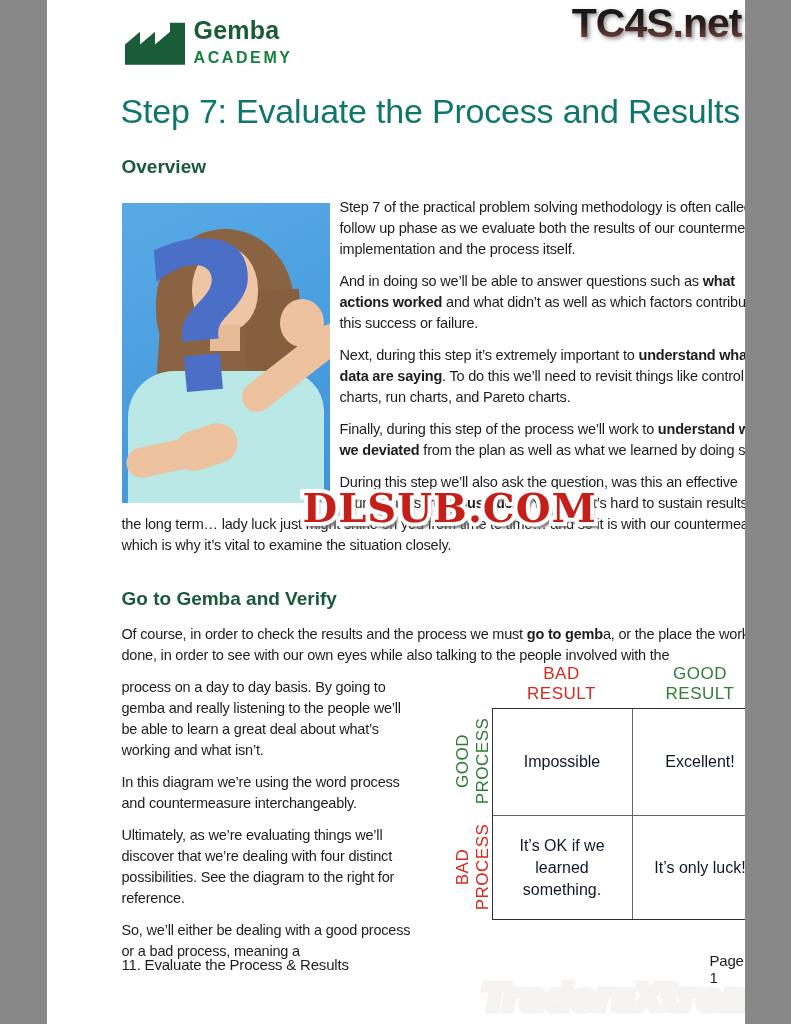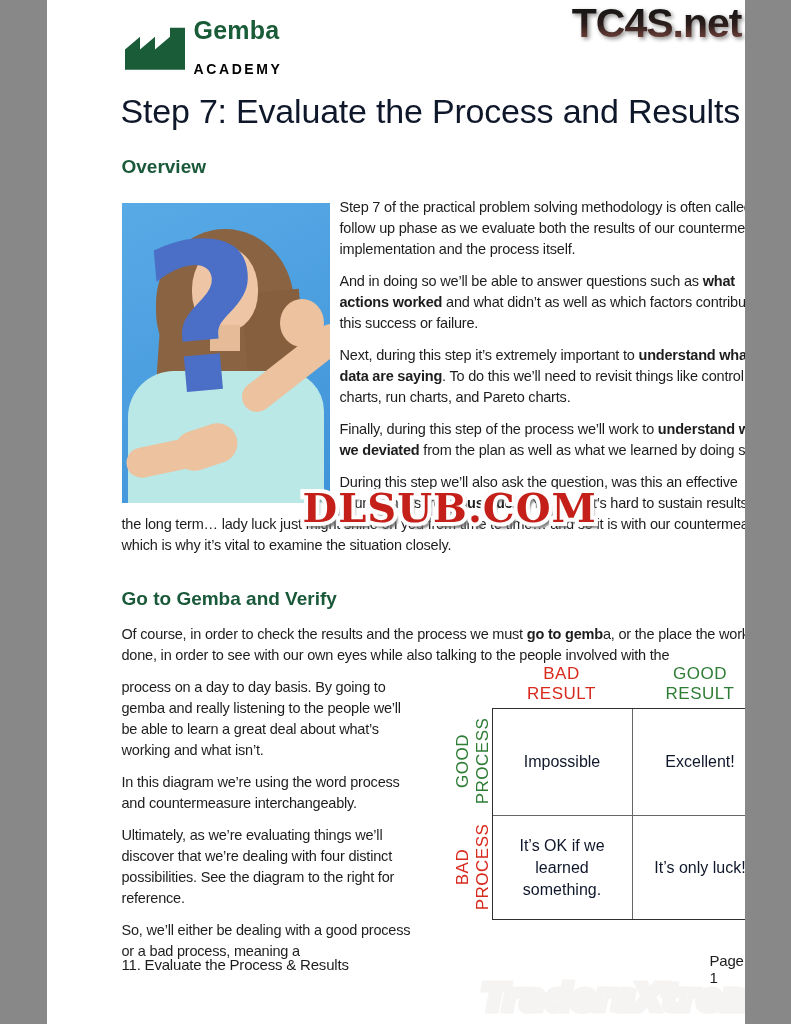--- a/index.html
+++ b/index.html
@@ -8,21 +8,21 @@
     position:relative; width:698px; height:1024px; margin:0 auto;
     background:#ffffff; overflow:hidden;
     font-family:"Liberation Sans", sans-serif; color:#1d1d1d;
   }
 
   
   .logo { position:absolute; left:78px; top:18px; display:flex; align-items:center; gap:9px; }
   .logo-icon { width:60px; height:46px; fill:#1a5c38; }
   .logo-text { display:flex; flex-direction:column; line-height:1; }
   .logo-name { font-size:25px; font-weight:bold; color:#1a5c38; letter-spacing:.2px; }
-  .logo-sub  { font-size:14px; font-weight:bold; color:#000000; letter-spacing:2.6px; margin-top:19px; }
+  .logo-sub  { font-size:16px; font-weight:bold; color:#15803d; letter-spacing:2.6px; margin-top:7px; }
 
   
   .wm-top {
     position:absolute; top:0px; right:3px;
     font-size:41px; font-weight:bold; letter-spacing:-1px;
     background:linear-gradient(180deg,#161616 18%, #2b1d1b 52%, #9a564e 100%);
     -webkit-background-clip:text; background-clip:text; color:transparent;
     filter:drop-shadow(2px 2px 2px rgba(0,0,0,.45));
   }
   .wm-mid { position:absolute; left:256px; top:484px; display:grid; z-index:30; }
@@ -31,21 +31,21 @@
     color:#fff; -webkit-text-stroke:8px #fdfdfd;
     text-shadow:4px 6px 2px rgba(110,110,110,.85);
   }
   .wm-mid .front { color:#c41f18; text-shadow:0 2px 0 #8e100c inset; }
   .wm-bot { position:absolute; left:436px; top:977px; display:grid; z-index:30; }
   .wm-bot span { grid-area:1/1; font-family:"DejaVu Sans", sans-serif; font-weight:bold; font-style:italic; font-size:36px; letter-spacing:0px; white-space:nowrap; }
   .wm-bot .back { color:#fff; -webkit-text-stroke:7px #f6f4f2; filter:blur(.6px); }
   .wm-bot .front { color:#cd5a62; -webkit-text-stroke:1.6px #7e2028; }
 
   
-  .doc-title { position:absolute; left:74px; top:92px; font-size:34px; font-weight:normal; color:#0f172a; letter-spacing:-.2px; }
+  .doc-title { position:absolute; left:74px; top:92px; font-size:34px; font-weight:normal; color:#0f766e; letter-spacing:-.2px; }
   .sec-h { font-size:19px; font-weight:bold; color:#19593a; }
   .overview-h { position:absolute; left:75px; top:156px; }
 
   
   .content { position:absolute; left:75px; top:197px; width:662px; }
   .content p { font-size:14.5px; line-height:21px; letter-spacing:-.2px; margin:0 0 11px 0; }
   .b { font-weight:bold; }
   .gemba-h { margin:32px 0 14px 0; }
   .narrow p { width:292px; }
 

